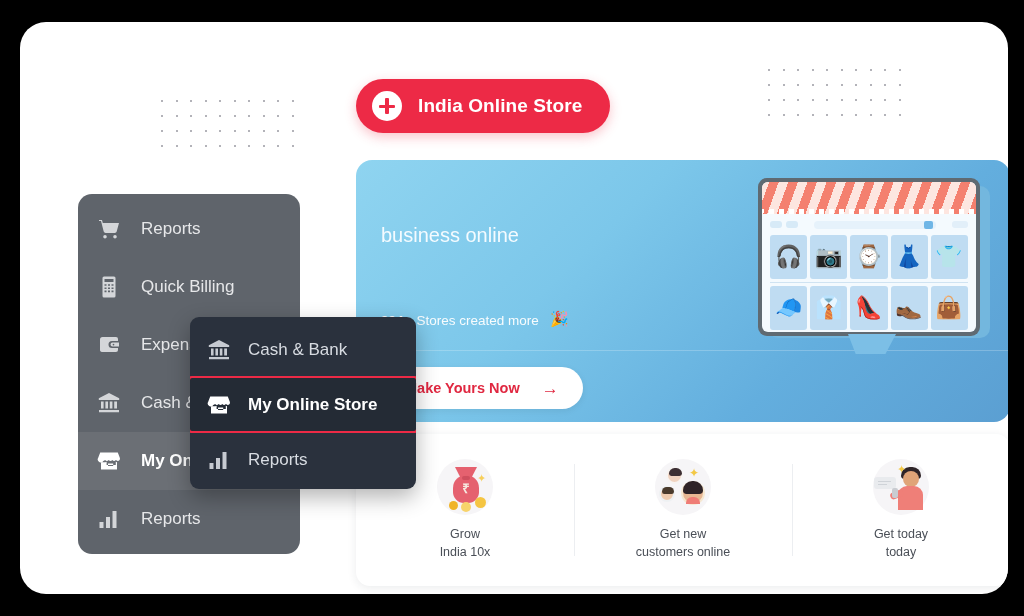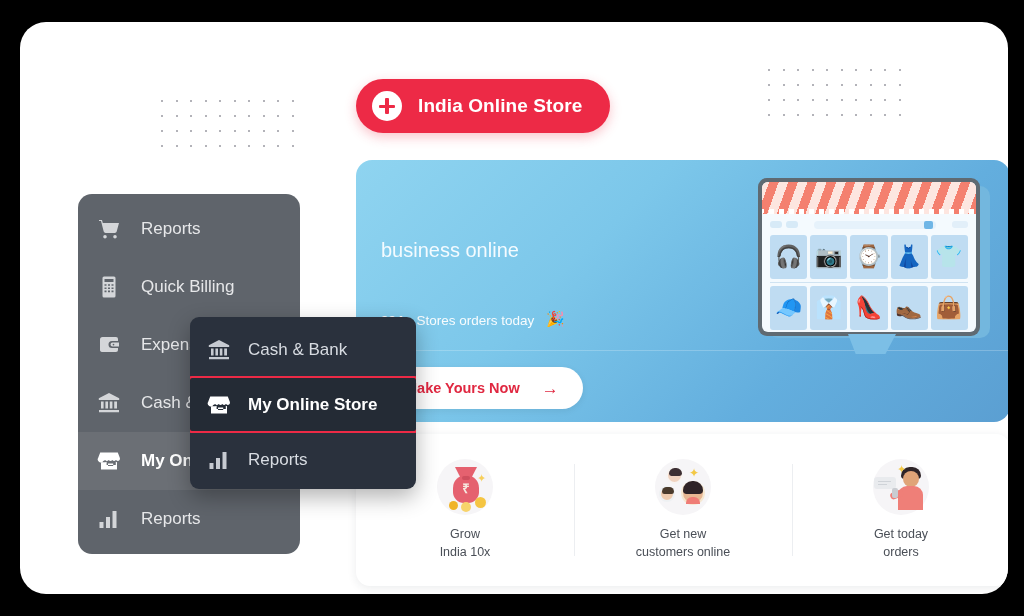--- a/index.html
+++ b/index.html
@@ -63,21 +63,21 @@
     border-radius: 16px;
     background: linear-gradient(135deg, #8fd4f0 0%, #7cc7ea 35%, #63aede 70%, #5b9fd2 100%);
     overflow: hidden;
   }
   .hero-title {
     position: absolute; left: 25px; top: 26px;
     font-size: 28px; font-weight: bold; color: #ffffff; letter-spacing: .2px;
   }
   .hero-sub {
     position: absolute; left: 25px; top: 64px;
-    font-size: 20px; color: #f4fbff; font-weight: 400; margin-top: 15px;
+    font-size: 20px; color: #f4fbff; font-weight: 400;
   }
   .hero-stat {
     position: absolute; left: 25px; top: 122px;
     font-size: 13.5px; color: #ffffff; display: flex; align-items: flex-end; gap: 5px; margin-top: 28px;
   }
   .hero-stat b { font-weight: bold; }
   .hero-stat .stat-text { font-weight: 400; opacity: .95; }
   .hero-stat .confetti { font-size: 15px; margin-left: 7px; }
   .hero-divider {
     position: absolute; left: 0; right: 0; top: 190px; height: 1px;
@@ -501,21 +501,21 @@
 
     <button class="create-btn">
       <span class="plus-circle"></span>
       <span class="create-btn-label">India Online Store</span>
     </button>
 
     <div class="hero">
       <div class="hero-sub">business online</div>
       <div class="hero-stat">
         <b>994+</b>
-        <span class="stat-text">Stores orders today</span>
+        <span class="stat-text">Stores created more</span>
         <span class="confetti">🎉</span>
       </div>
       <div class="hero-divider"></div>
       <button class="cta-btn">
         <span class="cta-label">Make Yours Now</span>
         <span class="cta-arrow">→</span>
       </button>
 
       <div class="storefront">
         <div class="sf-shadow"></div>
@@ -587,21 +587,21 @@
           <span class="pp-bubble"></span>
           <span class="pp-hair"></span>
           <span class="pp-head"></span>
           <span class="pp-body"></span>
           <span class="pp-arm"></span>
           <span class="pp-phone"></span>
           <span class="art-spark s3">✦</span>
         </div>
         <div class="feature-label">
           <div>Get today</div>
-          <div>orders</div>
+          <div>today</div>
         </div>
       </div>
     </div>
 
     <div class="sidebar">
       <div class="side-item">
         <span class="side-icon">
           <svg viewBox="0 0 24 24" width="24" height="24">
               <path d="M2 3h3l.8 3H22l-2.3 8.5a2 2 0 0 1-1.9 1.5H8.6a2 2 0 0 1-1.9-1.4L4 4H2V3zm6 15a1.8 1.8 0 1 1 0 3.6A1.8 1.8 0 0 1 8 18zm10 0a1.8 1.8 0 1 1 0 3.6 1.8 1.8 0 0 1 0-3.6z"></path>
             </svg>

